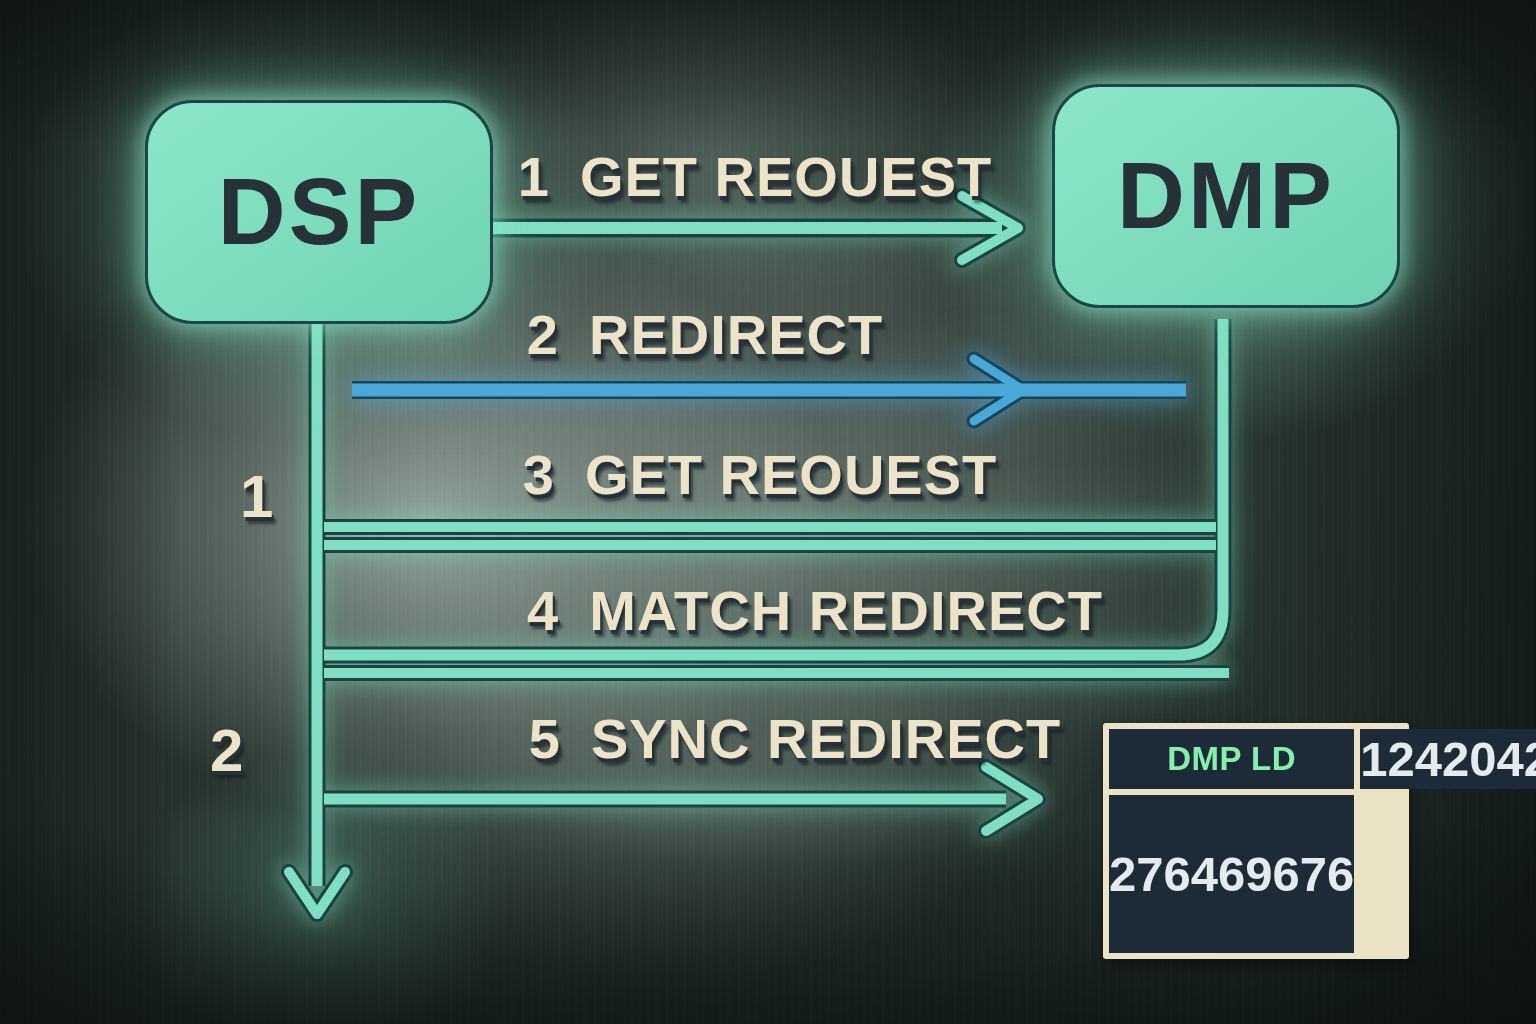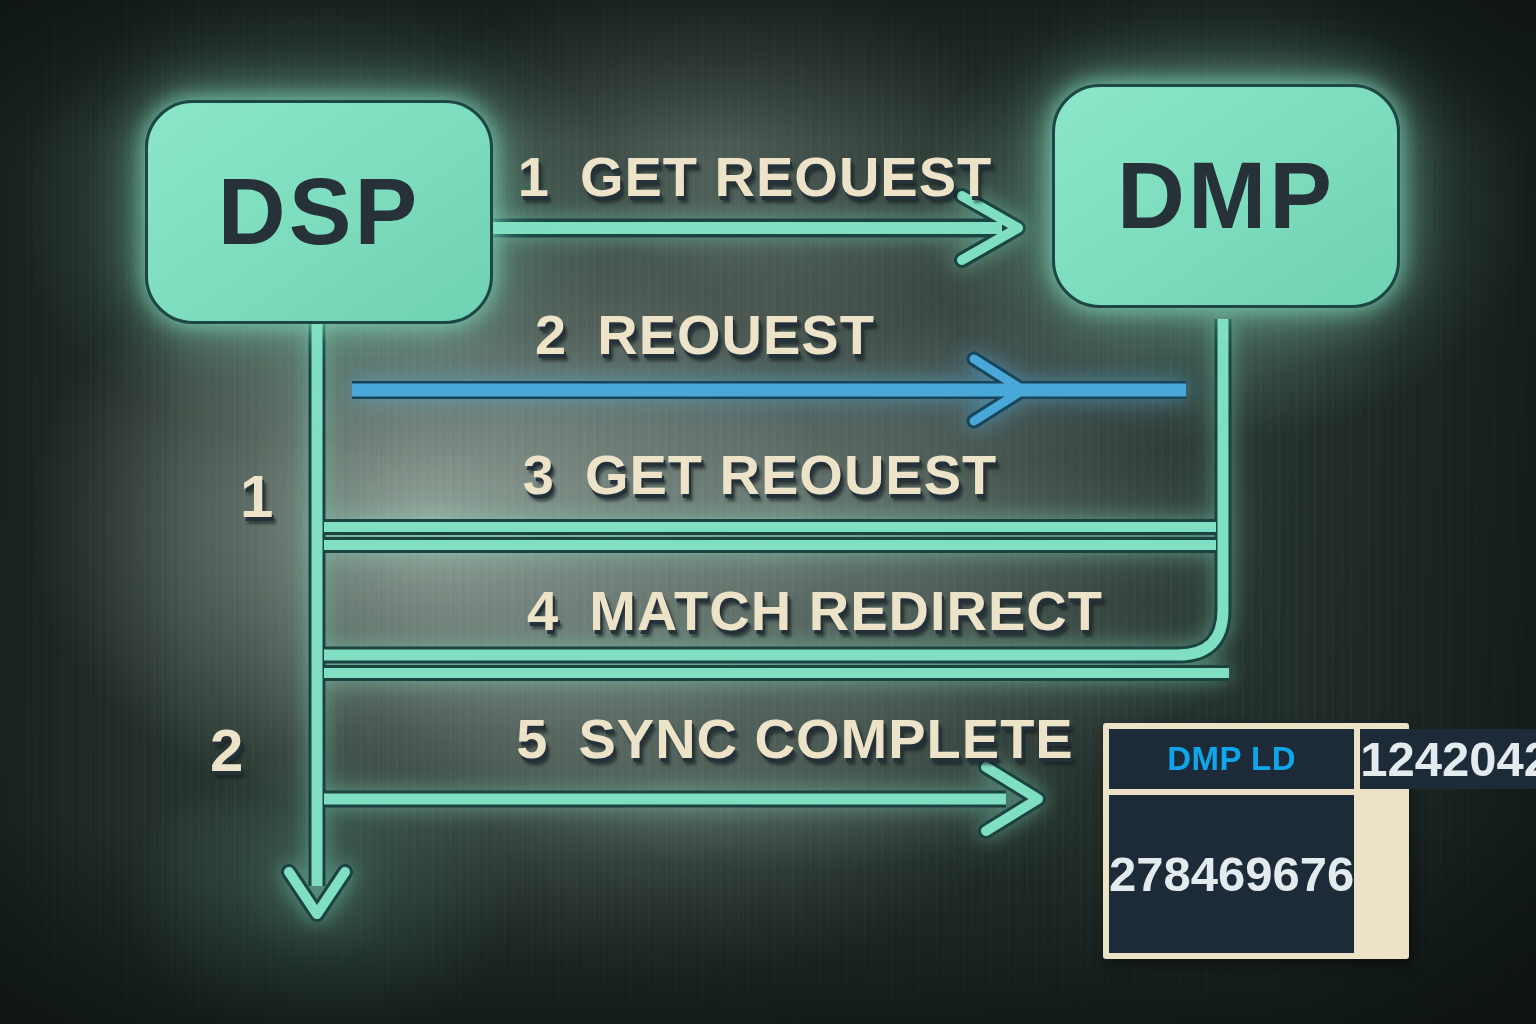--- a/index.html
+++ b/index.html
@@ -53,21 +53,21 @@
     text-shadow:2px 4px 0 #25313a, 4px 7px 3px rgba(15,22,26,.55);}
   .marker-1{left:240px;top:462px;}
   .marker-2{left:210px;top:716px;}
   .sync-table{
     position:absolute;z-index:6;left:1103px;top:723px;width:306px;height:236px;
     box-sizing:border-box;background:#ece2c6;border-radius:3px;padding:6px;
     display:grid;grid-template-columns:1fr 1fr;grid-template-rows:60px 1fr;gap:6px;
     box-shadow:3px 6px 14px rgba(0,0,0,.4);
   }
   .sync-table .cell{background:#1d2b39;display:flex;align-items:center;justify-content:center;}
-  .sync-table .th{color:#0ea5e9;font-weight:700;font-size:33px;letter-spacing:.5px;}
+  .sync-table .th{color:#86efac;font-weight:700;font-size:33px;letter-spacing:.5px;}
   .sync-table .td{flex-direction:row;justify-content:flex-end;color:#e4ebee;
     font-weight:700;font-size:49px;padding:4px 0;}
 </style>
 </head>
 <body>
 
 <div class="stage">
   <div class="streaks"></div>
 
   <svg class="lines mint-glow" width="1536" height="1024" viewBox="0 0 1536 1024">
@@ -114,46 +114,46 @@
   <div class="node node-dmp mint-glow">
     <span>DMP</span>
   </div>
 
   <div class="step step-1">
     <span class="num">1</span>
     <span class="txt">GET REOUEST</span>
   </div>
   <div class="step step-2">
     <span class="num">2</span>
-    <span class="txt">REOUEST</span>
+    <span class="txt">REDIRECT</span>
   </div>
   <div class="step step-3">
     <span class="num">3</span>
     <span class="txt">GET REOUEST</span>
   </div>
   <div class="step step-4">
     <span class="num">4</span>
     <span class="txt">MATCH REDIRECT</span>
   </div>
   <div class="step step-5">
     <span class="num">5</span>
-    <span class="txt">SYNC COMPLETE</span>
+    <span class="txt">SYNC REDIRECT</span>
   </div>
 
   <div class="marker marker-1">1</div>
   <div class="marker marker-2">2</div>
 
   <div class="sync-table">
     <div class="cell th">DMP LD</div>
     <div class="cell td">
       <span>124</span>
       <span>204</span>
       <span>296</span>
     </div>
     <div class="cell td">
-      <span>278</span>
+      <span>276</span>
       <span>469</span>
       <span>676</span>
     </div>
   </div>
 
   <div class="vignette"></div>
 </div>
 
 </body></html>

